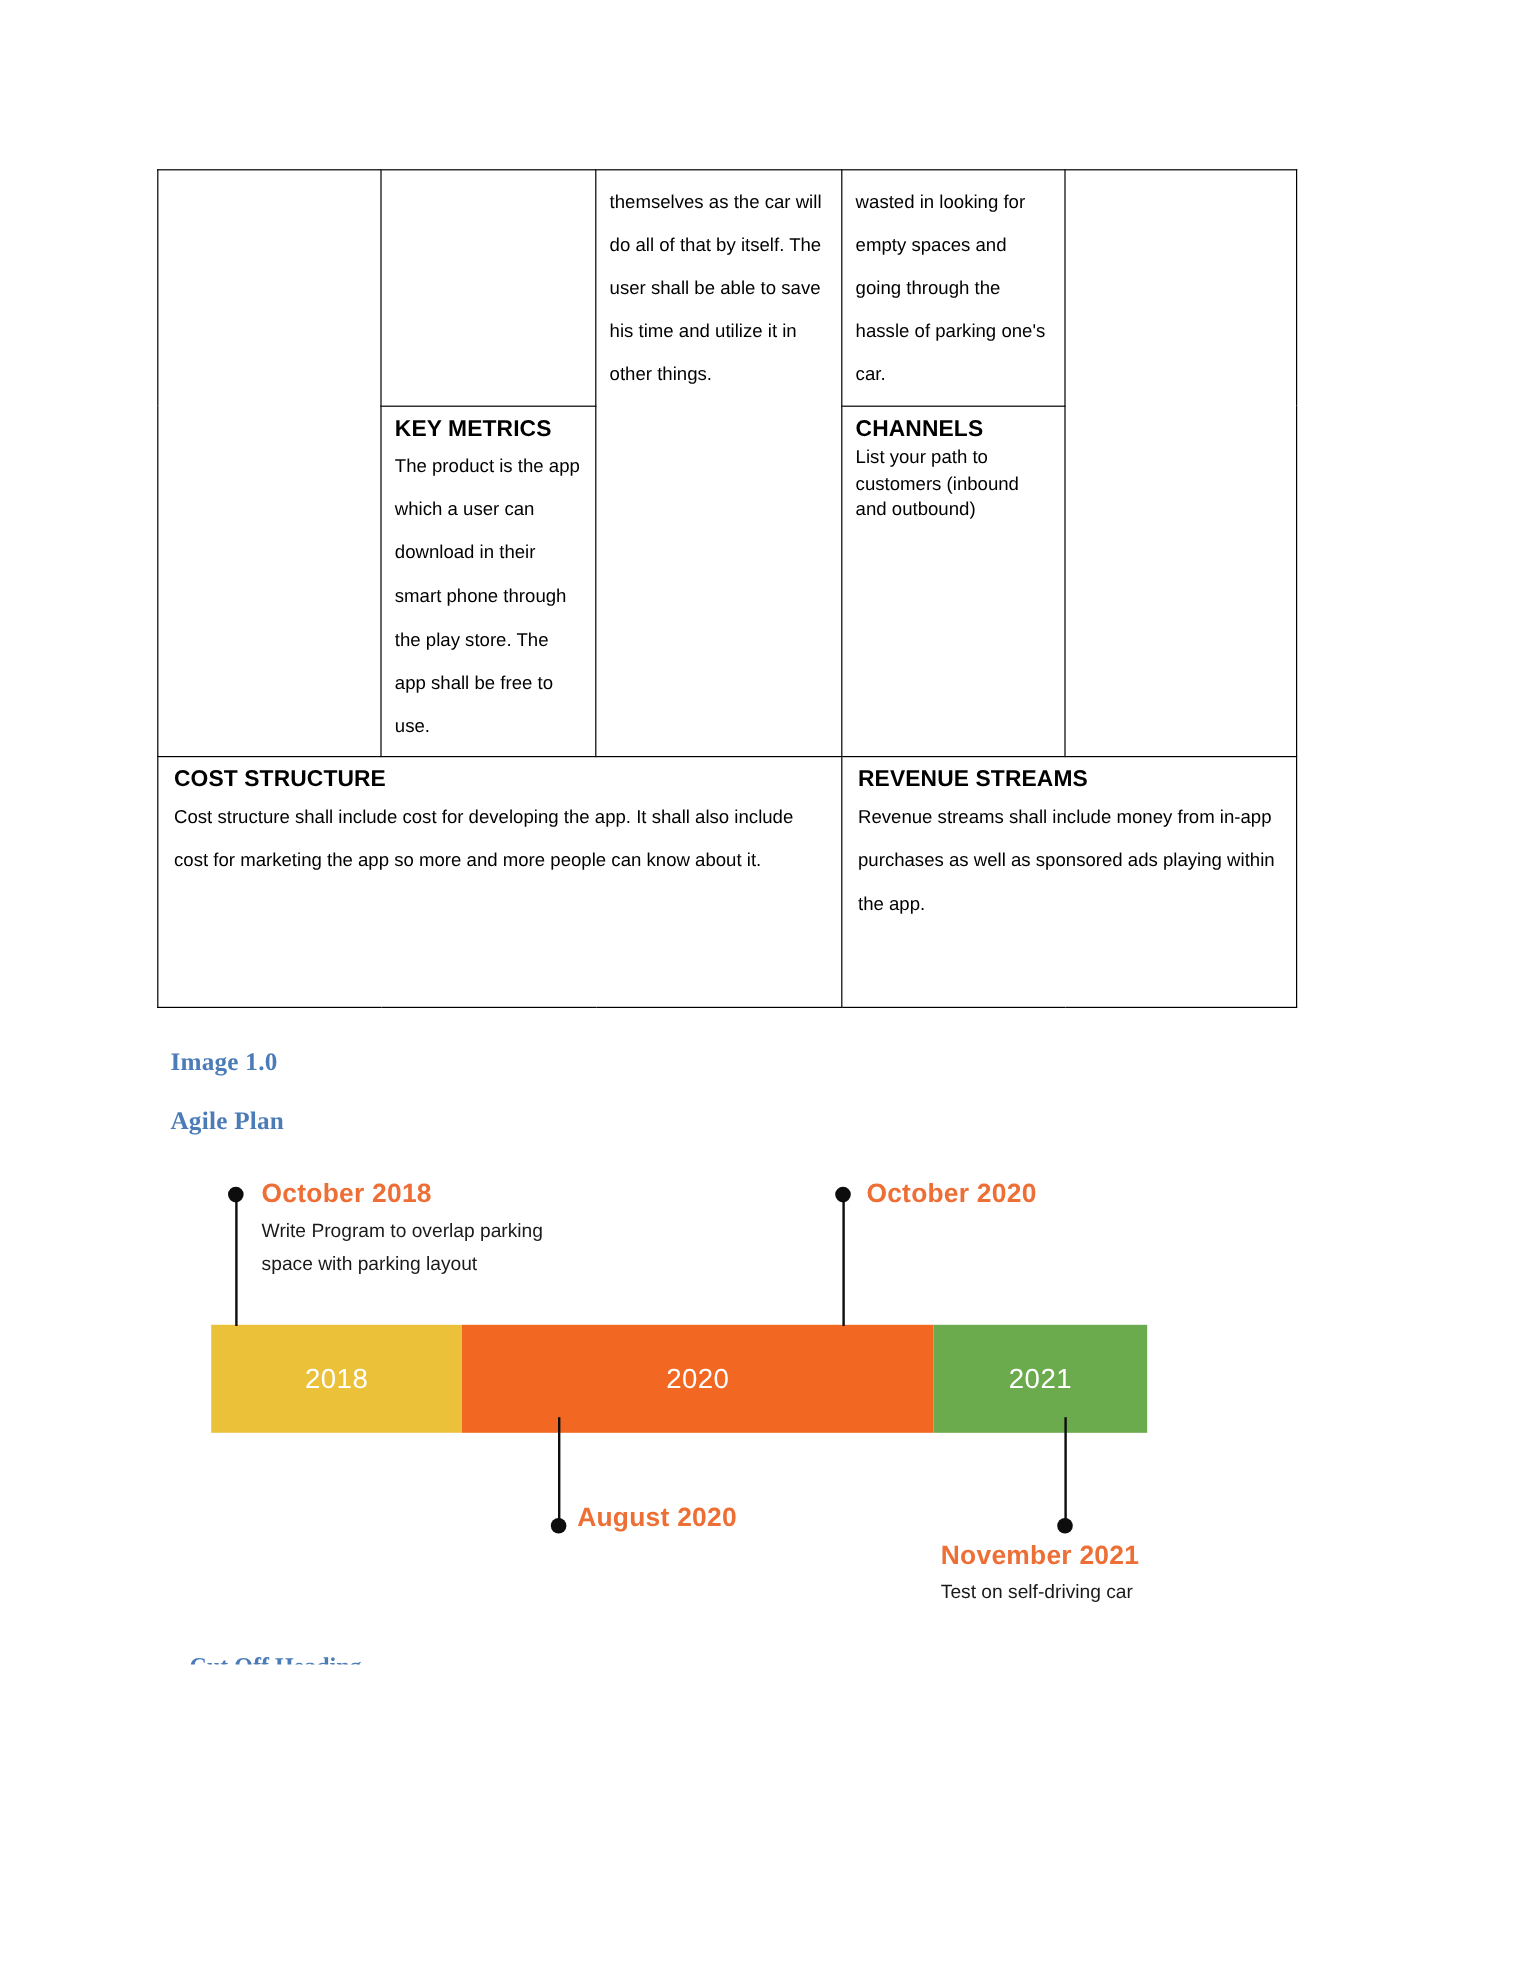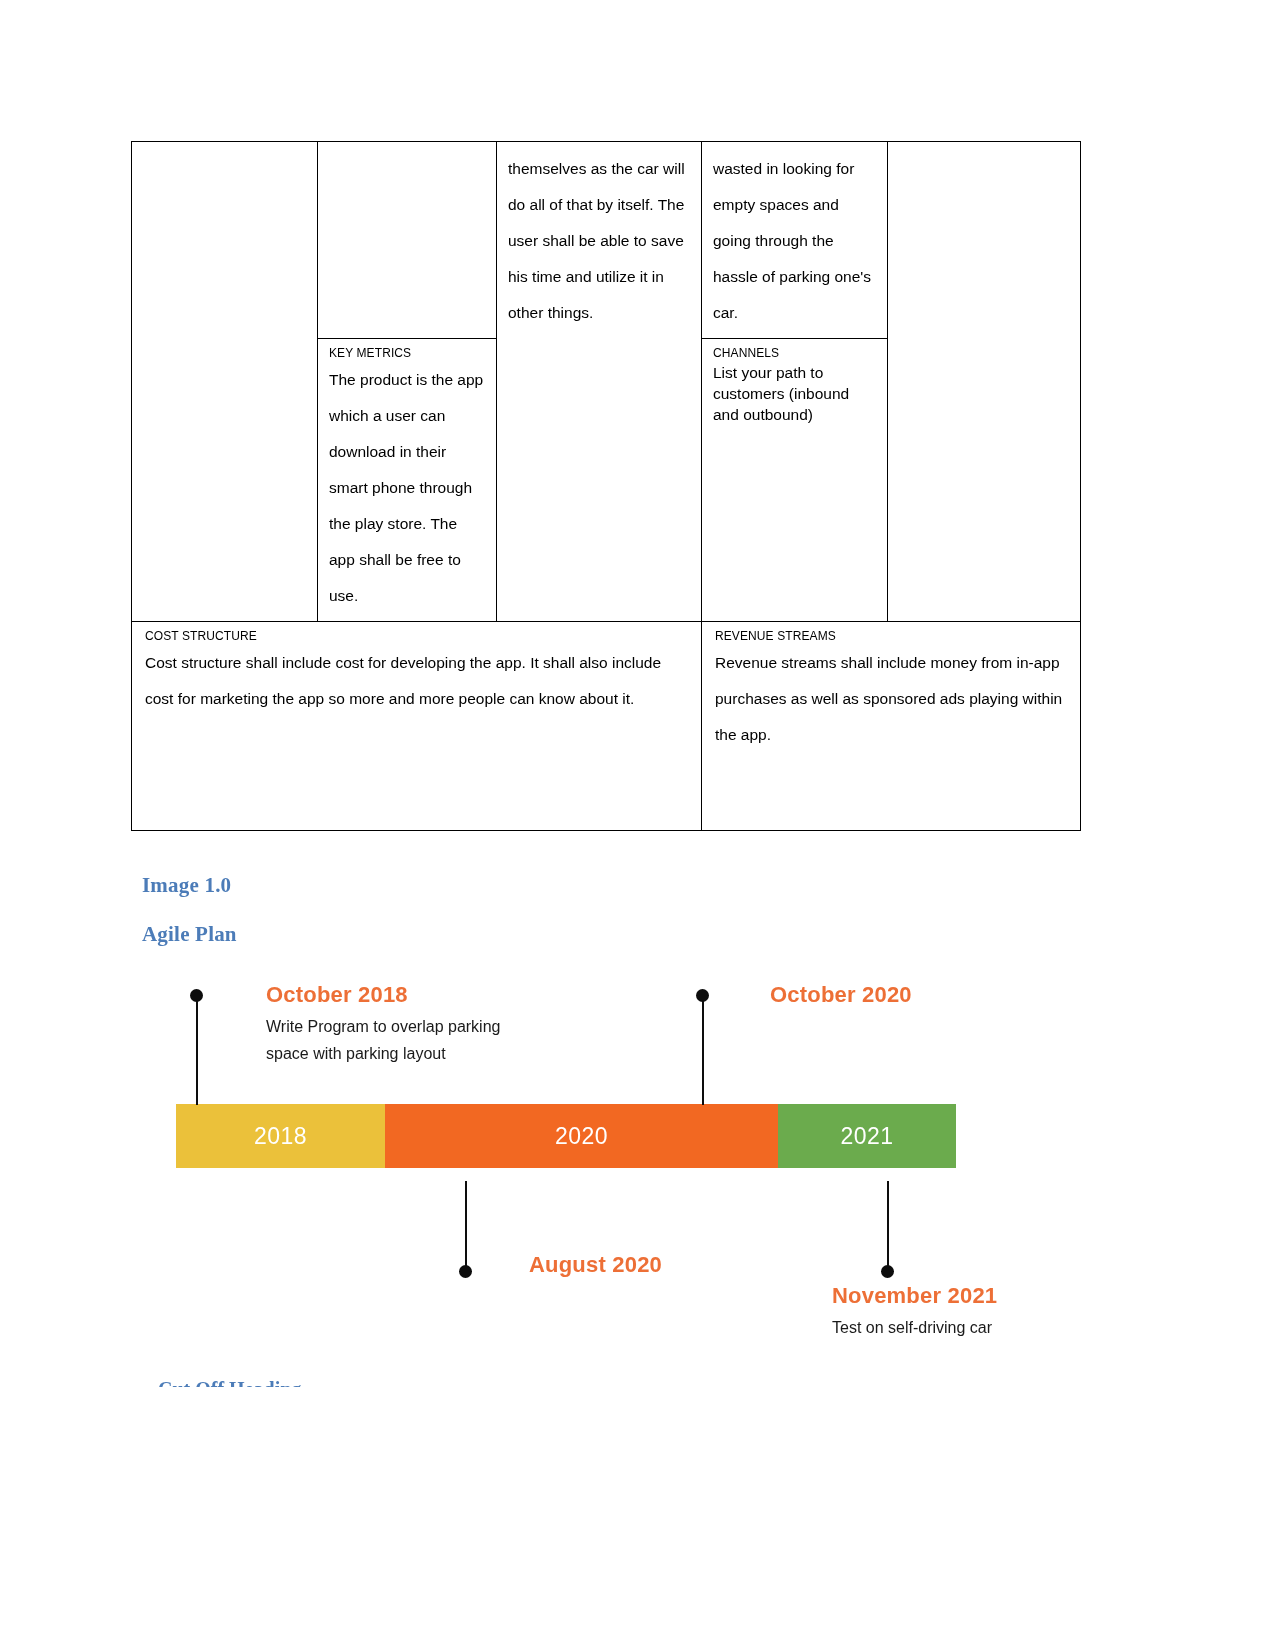--- a/index.html
+++ b/index.html
@@ -25,22 +25,22 @@
   }
   .canvas-table td {
     border: 1px solid #000000;
     vertical-align: top;
     padding: 0;
   }
   .cell-pad {
     padding: 6px 9px 6px 11px;
   }
   .cell-title {
-    font-weight: normal;
-    font-size: 12px;
+    font-weight: bold;
+    font-size: 19px;
     letter-spacing: 0.1px;
     line-height: 1.35;
     margin: 0 0 1px 0;
   }
   .cell-body {
     font-size: 15.5px;
     line-height: 1.38;
     margin: 0;
   }
   .cell-body-wide {
@@ -83,37 +83,37 @@
     top: 0;
     width: 1275px;
     height: 1650px;
     pointer-events: none;
   }
   .tl-bar {
     position: absolute;
     top: 1104px;
     left: 176px;
     width: 780px;
-    height: 64px;
+    height: 90px;
     display: flex;
   }
   .tl-seg {
     display: flex;
     align-items: center;
     justify-content: center;
     color: #ffffff;
     font-size: 23px;
     font-family: "Liberation Sans", sans-serif;
     letter-spacing: 0.4px;
   }
   .tl-seg-0 { background: #EBC13A; width: 209px; }
   .tl-seg-1 { background: #F26822; width: 393px; }
   .tl-seg-2 { background: #6BAB4D; width: 178px; text-align: center; }
 
-  .ms { position: absolute; margin-left: 48px; }
+  .ms { position: absolute; }
   .ms-date {
     font-size: 22px;
     font-weight: bold;
     color: #ED6F36;
     letter-spacing: 0.2px;
     margin: 0 0 6px 0;
     white-space: nowrap;
   }
   .ms-desc {
     font-size: 16px;

